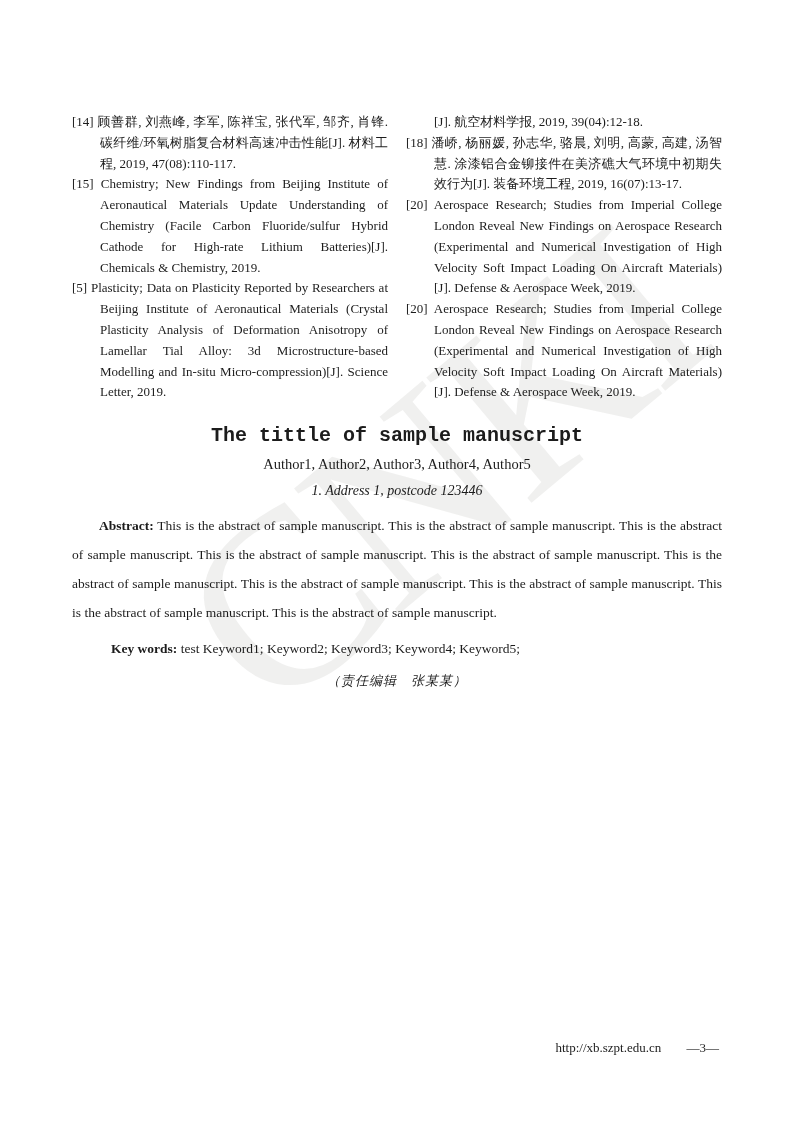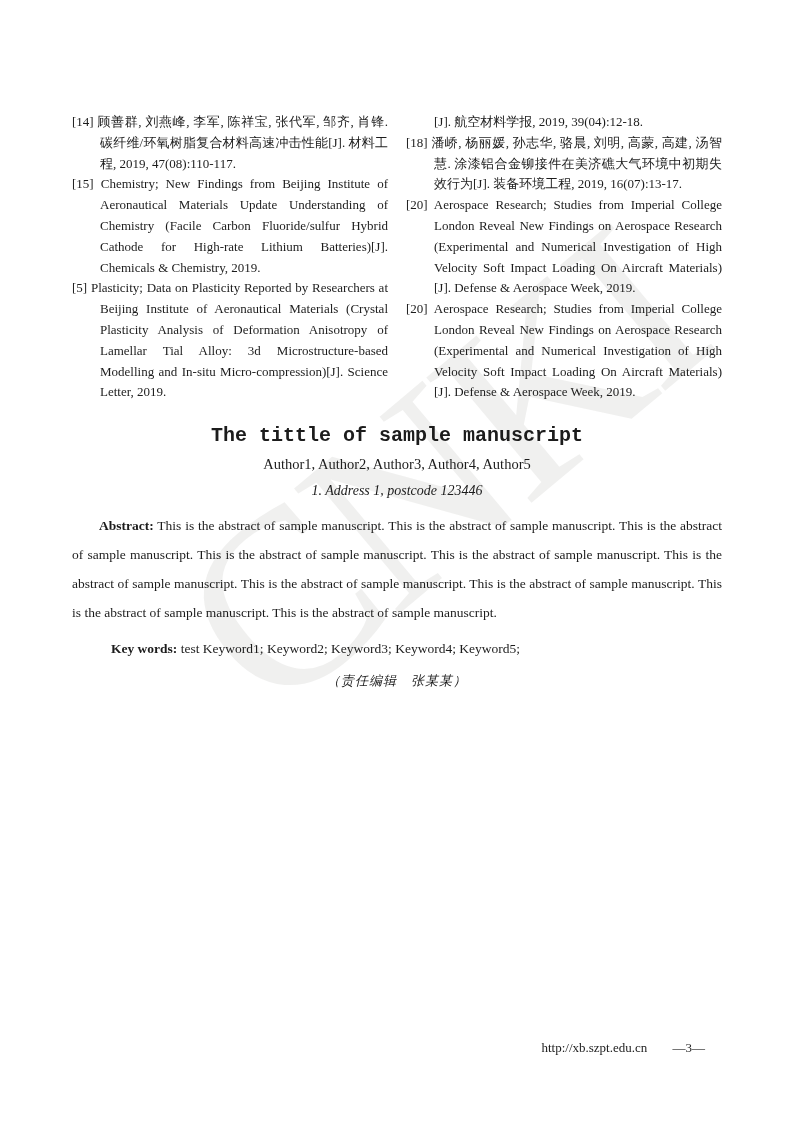--- a/index.html
+++ b/index.html
@@ -92,21 +92,21 @@
   .ms-editor {
     margin-top: 5px;
     text-align: center;
     font-size: 13px;
     font-style: italic;
     letter-spacing: 1px;
   }
   
   .footer {
     position: absolute;
-    right: 89px;
+    right: 75px;
     bottom: 67px;
     font-size: 13px;
     z-index: 1;
   }
   .footer-url { margin-right: 22px; }
 </style>
 </head>
 <body>
 
 <div class="page">

